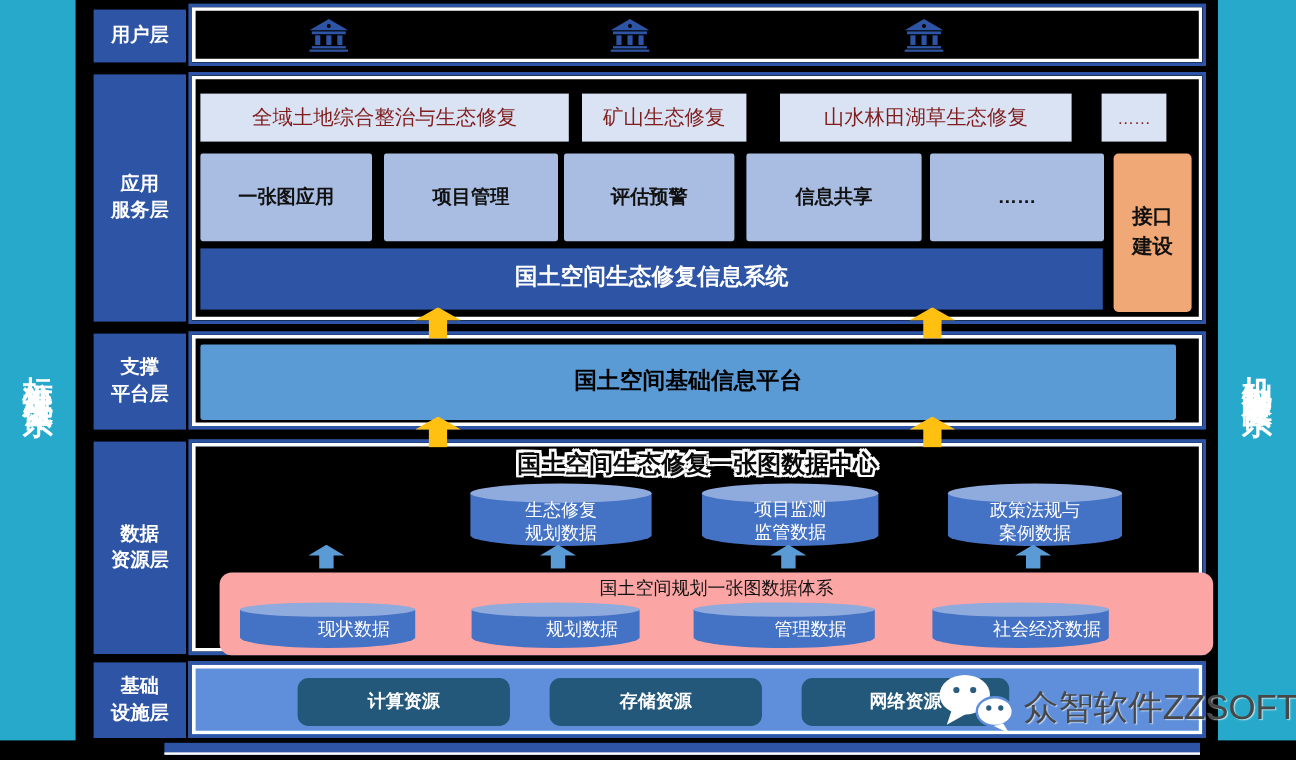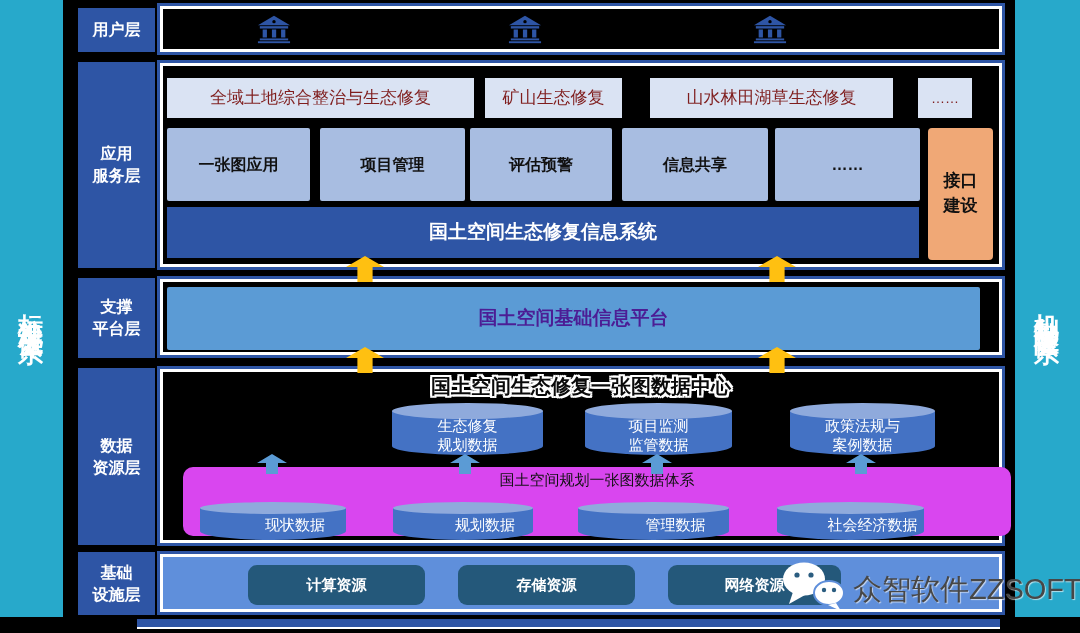--- a/index.html
+++ b/index.html
@@ -20,21 +20,21 @@
 
   
   .panel { position:absolute; left:157px; width:848px; background:#000;
     border:3px solid #2E55A5; box-shadow:inset 0 0 0 3px #fff; }
 
   .box { position:absolute; display:flex; align-items:center; justify-content:center;
     text-align:center; line-height:1.2; }
   .domain-box { background:#DAE3F3; color:#7f1d1d; font-size:17px; }
   .func-box { background:#A8BDE1; color:#111; font-weight:bold; font-size:16px; border-radius:2px; }
   .system-bar { background:#2E55A5; color:#fff; font-weight:bold; font-size:19px; }
-  .platform-bar { background:#5B9BD5; color:#4c1d95; font-weight:bold; font-size:19px; border-radius:2px; }
+  .platform-bar { background:#5B9BD5; color:#000000; font-weight:bold; font-size:19px; border-radius:2px; }
   .interface-box { background:#F0A876; color:#111; font-weight:bold; font-size:17px;
     border-radius:4px; flex-direction:column; line-height:1.45; }
   .infra-box { background:#24587A; color:#fff; font-weight:bold; font-size:15px; border-radius:9px; }
 
   .gold-arrow { position:absolute; width:38px; height:26px; background:#FFC011; z-index:5;
     clip-path:polygon(50% 0,100% 42%,70% 42%,70% 100%,30% 100%,30% 42%,0 42%); }
   .blue-arrow { position:absolute; width:30px; height:20px; background:#5B9BD5; z-index:5;
     clip-path:polygon(50% 0,100% 45%,70% 45%,70% 100%,30% 100%,30% 45%,0 45%); }
 
   
@@ -47,22 +47,22 @@
     line-height:1.3; display:flex; flex-direction:column; align-items:center; justify-content:center; }
   .cyl.small .cyl-top { height:12px; }
   .cyl.small .cyl-body { top:6px; }
   .cyl.small .cyl-text { top:8px;margin-left:44px; }
 
   .data-title { position:absolute; left:157px; width:848px; top:373px; text-align:center;
     font-size:20px; font-weight:bold; color:#0a0a0a; z-index:4;
     text-shadow:-2px -2px 0 #fff,2px -2px 0 #fff,-2px 2px 0 #fff,2px 2px 0 #fff,
                 0 -2px 0 #fff,0 2px 0 #fff,-2px 0 0 #fff,2px 0 0 #fff; }
 
-  .base-panel { position:absolute; left:183px; top:467px; width:828px; height:69px;
-    background:#d946ef; border-radius:10px; }
+  .base-panel { position:absolute; left:183px; top:477px; width:828px; height:69px;
+    background:#fca5a5; border-radius:10px; }
   .base-panel-title { position:absolute; left:0; right:0; top:4px; text-align:center;
     color:#111; font-size:15px; }
 
   .bottom-strip { position:absolute; left:137px; top:619px; width:863px; height:10px;
     background:#2E55A5; border-bottom:2px solid #fff; }
 
   .bank-icon { position:absolute; top:14px; }
   .watermark { position:absolute; left:853px; top:570px; z-index:20; font-size:29px;
     color:#474747; text-shadow:1px 1px 1px rgba(255,255,255,0.65); white-space:nowrap; }
   .wechat-icon { position:absolute; left:780px; top:560px; z-index:20; }
@@ -162,21 +162,21 @@
   <div class="data-title">国土空间生态修复一张图数据中心</div>
 
   <div class="cyl" style="left:392px; top:403px; width:151px; height:52px;">
     <div class="cyl-body"></div>
       <div class="cyl-top"></div>
     <div class="cyl-text">
         <span>生态修复</span>
         <span>规划数据</span>
       </div>
   </div>
-  <div class="cyl" style="left:585px; top:403px; width:147px; height:52px;">
+  <div class="cyl" style="left:585px; top:403px; width:147px; height:52px;font-family:Liberation Mono, monospace;">
     <div class="cyl-body"></div>
       <div class="cyl-top"></div>
     <div class="cyl-text">
         <span>项目监测</span>
         <span>监管数据</span>
       </div>
   </div>
   <div class="cyl" style="left:790px; top:403px; width:145px; height:52px;border-radius:18px;">
     <div class="cyl-body"></div>
       <div class="cyl-top"></div>

